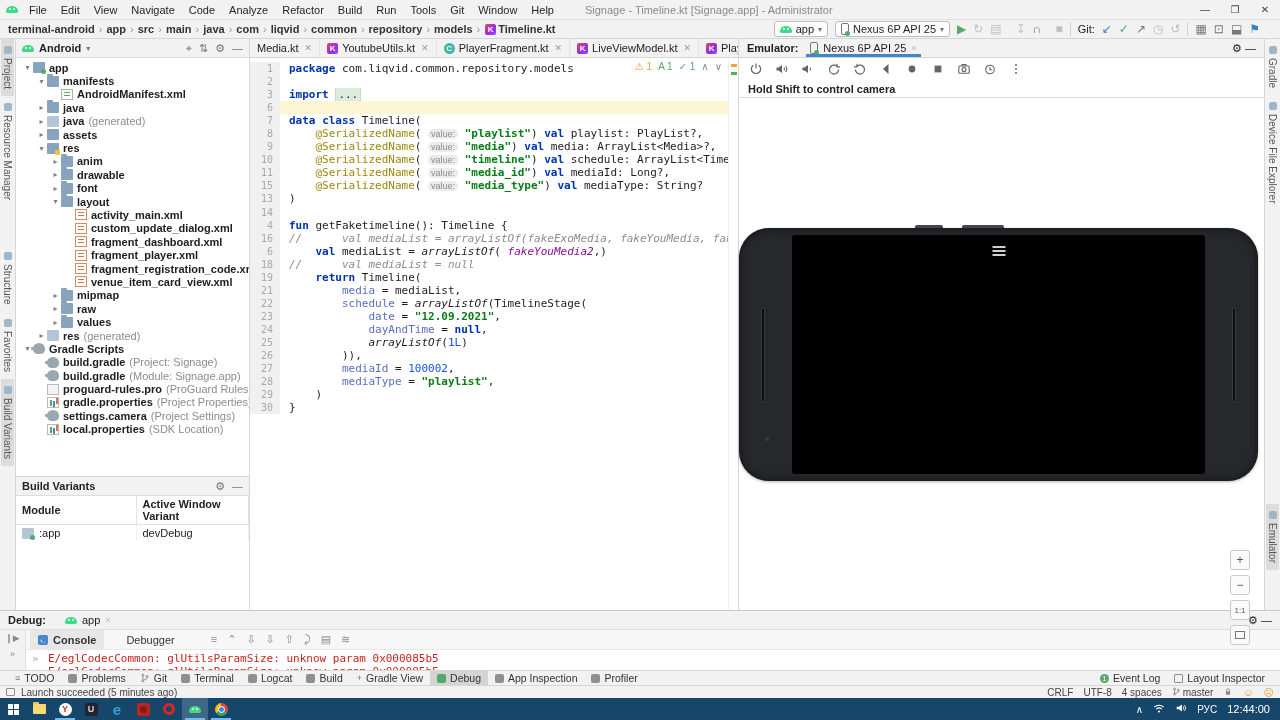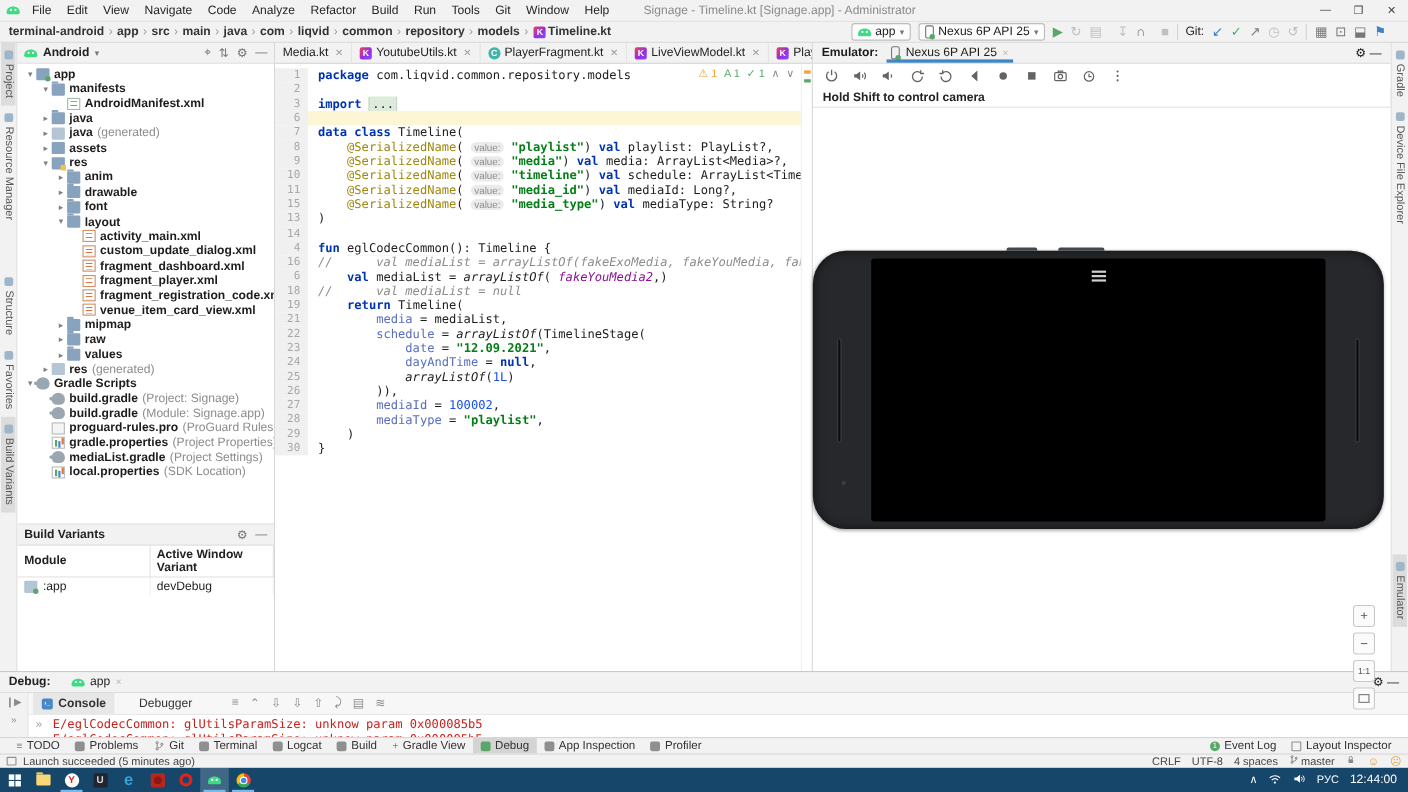--- a/index.html
+++ b/index.html
@@ -458,21 +458,21 @@
             </div>
             <div class="trow" style="padding-left: 20px;">
               <span class="chev"></span>
               <span class="fico properties"></span>
               <span class="lbl">gradle.properties</span>
               <span class="sfx">(Project Properties)</span>
             </div>
             <div class="trow" style="padding-left: 20px;">
               <span class="chev"></span>
               <span class="fico gradle"></span>
-              <span class="lbl">mediaList.gradle</span>
+              <span class="lbl">settings.camera</span>
               <span class="sfx">(Project Settings)</span>
             </div>
             <div class="trow" style="padding-left: 20px;">
               <span class="chev"></span>
               <span class="fico properties"></span>
               <span class="lbl">local.properties</span>
               <span class="sfx">(SDK Location)</span>
             </div>
           </div>
       </div>
@@ -585,21 +585,21 @@
             <div class="crow">
               <span class="gut">13</span>
               <span class="cod"><span>)</span></span>
             </div>
             <div class="crow">
               <span class="gut">14</span>
               <span class="cod"></span>
             </div>
             <div class="crow">
               <span class="gut">4</span>
-              <span class="cod"><span class="s-kw">fun</span><span> </span><span class="s-fnd">eglCodecCommon</span><span>(): Timeline {</span></span>
+              <span class="cod"><span class="s-kw">fun</span><span> </span><span class="s-fnd">getFaketimeline</span><span>(): Timeline {</span></span>
             </div>
             <div class="crow">
               <span class="gut">16</span>
               <span class="cod"><span class="s-cmt">//      val mediaList = arrayListOf(fakeExoMedia, fakeYouMedia, fakeExoMedia, fakeYouMedia)</span></span>
             </div>
             <div class="crow">
               <span class="gut">6</span>
               <span class="cod"><span>    </span><span class="s-kw">val</span><span> mediaList = </span><span class="s-fn">arrayListOf</span><span>( </span><span class="s-prop">fakeYouMedia2</span><span>,)</span></span>
             </div>
             <div class="crow">

